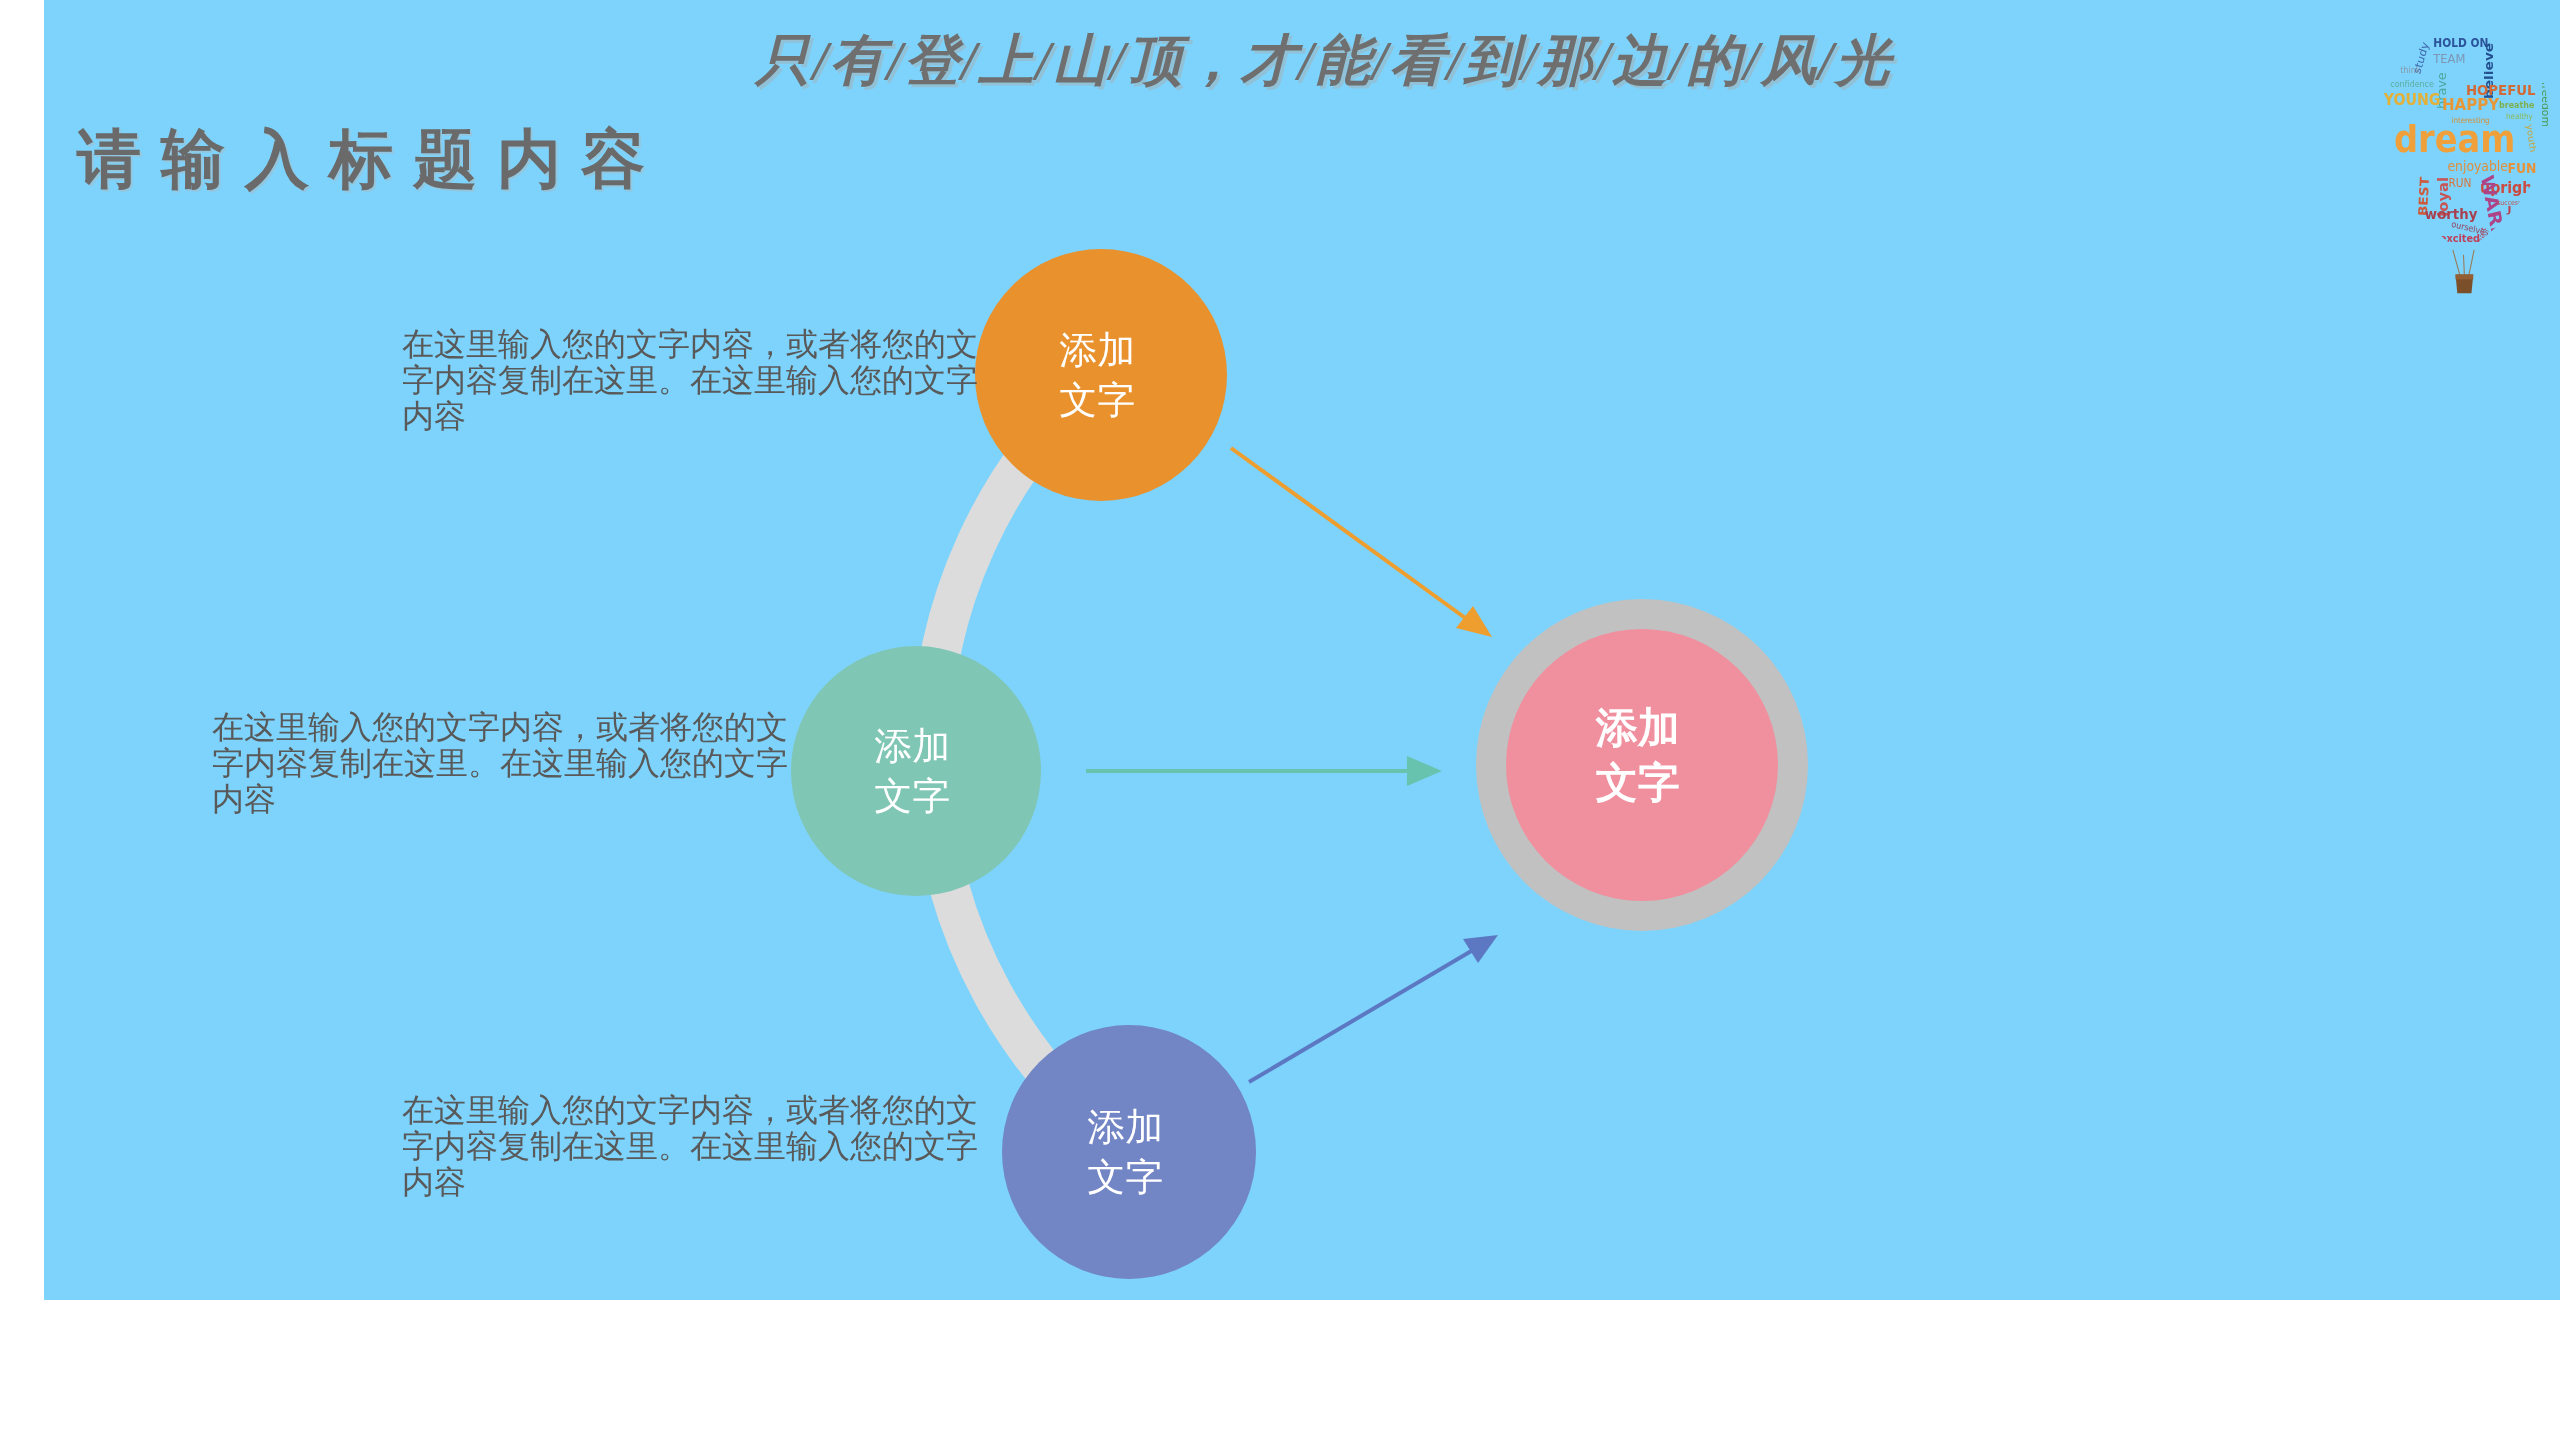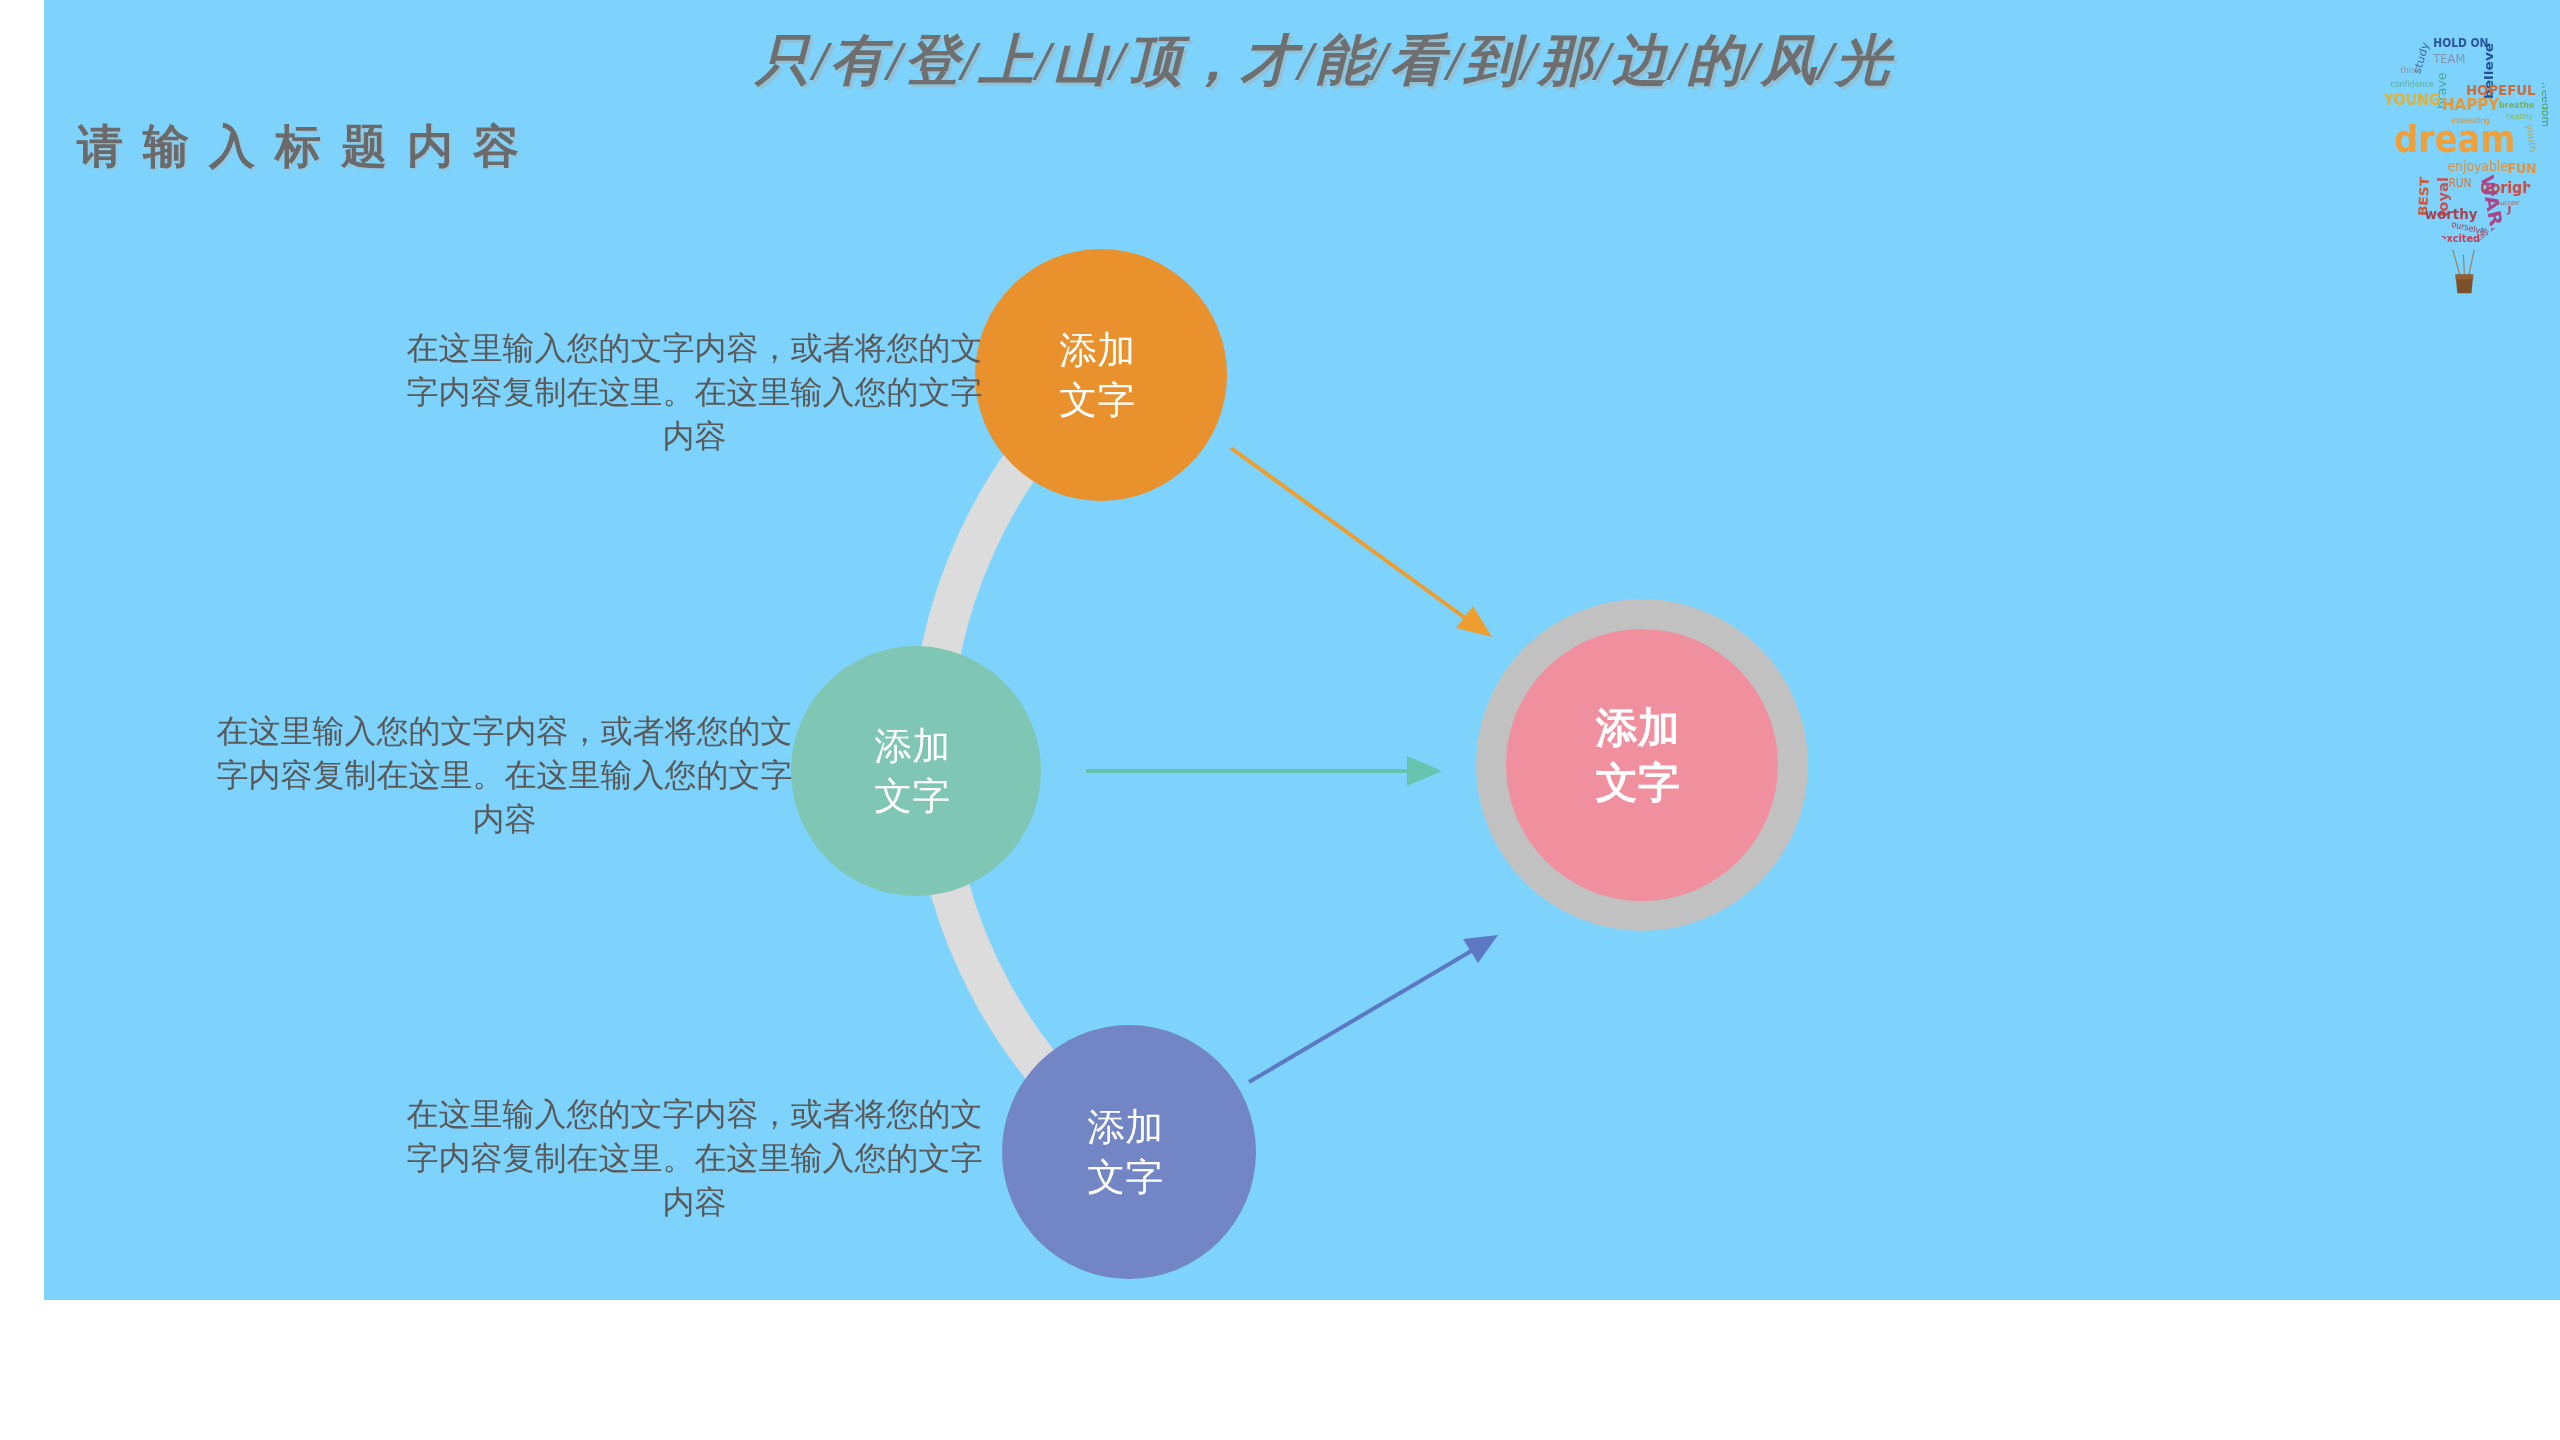--- a/index.html
+++ b/index.html
@@ -28,21 +28,21 @@
     color: #6f6f6f;
     text-shadow: 3px 3px 0 rgba(170,170,170,0.45);
     white-space: nowrap;
   }
 
   
   .title {
     position: absolute;
     top: 116px; left: 33px;
     font-family: "Liberation Serif", "DejaVu Serif", serif;
-    font-size: 46px;
+    font-size: 64px;
     font-weight: bold;
     letter-spacing: 20px;
     color: #6a6a6a;
     text-shadow: 2px 2px 0 rgba(180,180,180,0.4);
     white-space: nowrap;
   }
 
   .connector-layer {
     position: absolute;
     top: 0; left: 0;
@@ -87,23 +87,23 @@
   .node-center .circle-label {
     font-size: 42px;
     font-weight: bold;
     transform: translateY(-10px);
   }
 
   .desc {
     position: absolute;
     width: 585px;
     font-size: 32px;
-    line-height: 44px;
+    line-height: 36px;
     color: #595959;
-    text-align: center;
+    text-align: left;
   }
   .desc-top    { left: 358px;  top: 326px; }
   .desc-middle { left: 168px;  top: 709px; }
   .desc-bottom { left: 358px;  top: 1092px; }
   .desc-right  { left: 1833px; top: 700px; width: 590px; }
 
   .balloon {
     position: absolute;
     left: 2322px; top: 8px;
     width: 195px; height: 295px;

